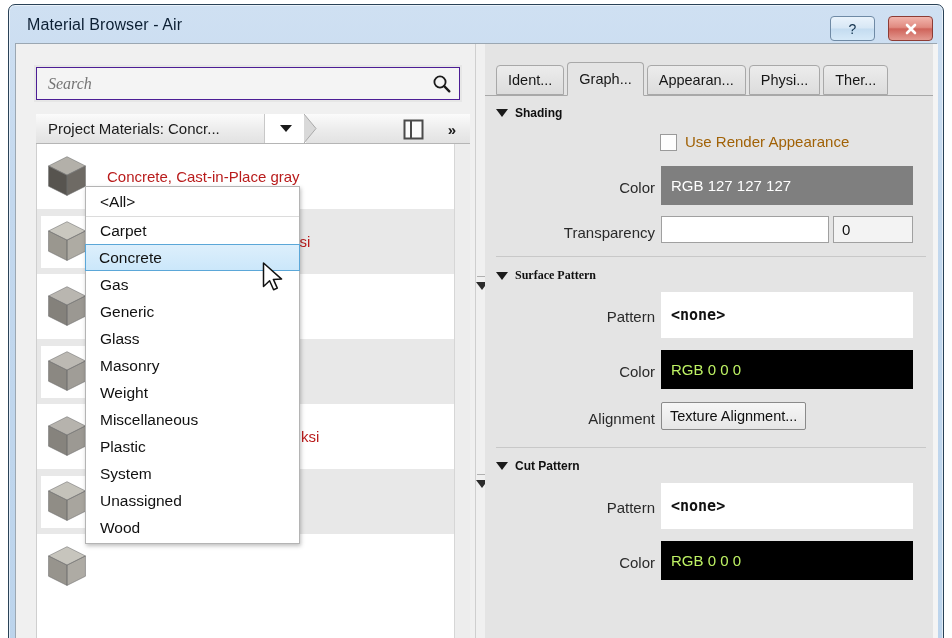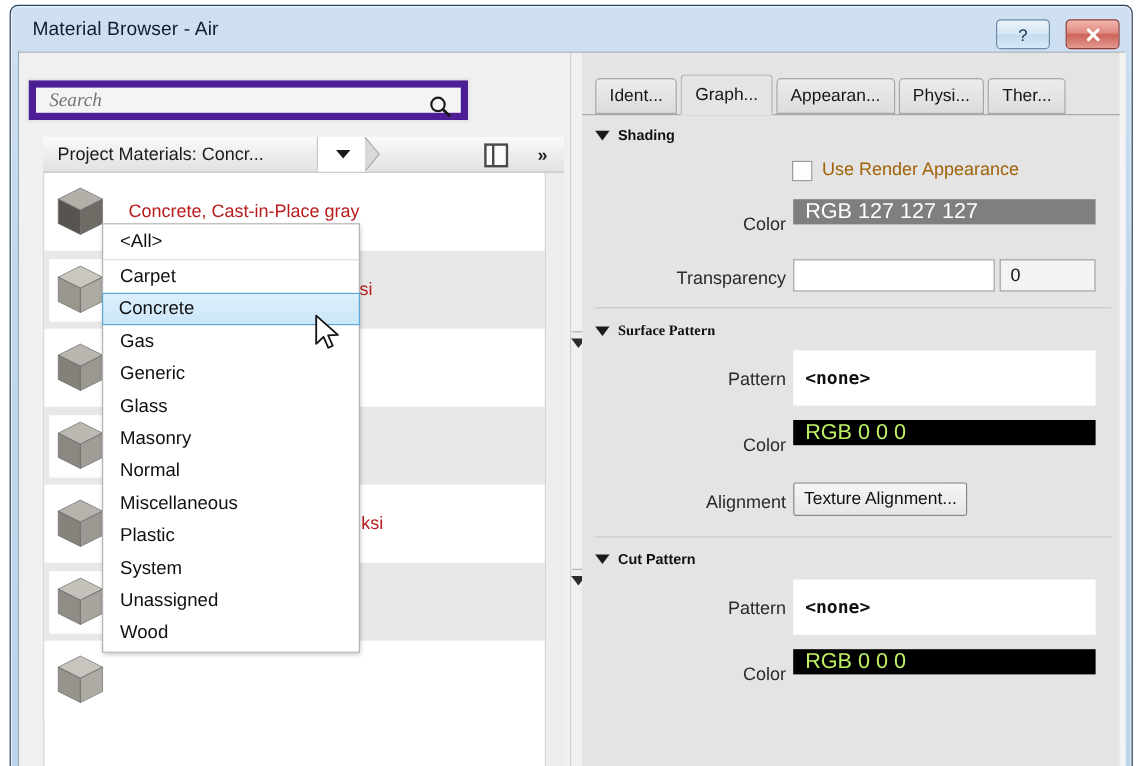--- a/index.html
+++ b/index.html
@@ -68,24 +68,24 @@
   
   #left-pane {
     position: absolute;
     left: 0; top: 0; width: 459px; height: 100%;
     background: #f0f0f0;
   }
 
   
   #search-wrap {
     position: absolute;
-    left: 8px; top: 23px;
-    width: 366px; height: 33px;
+    left: 20px; top: 23px;
+    width: 424px; height: 33px;
     background: #f4f4f4;
-    border: 6px solid #4c1d95;
+    border: 1px solid #4c1d95;
     box-shadow: 0 0 0 2px #e6e6e6;
   }
   #search-input {
     position: absolute;
     left: 9px; top: 0; height: 100%;
     width: 380px;
     border: none; outline: none; background: transparent;
     font-family: "Liberation Serif", serif;
     font-style: italic;
     font-size: 16px;
@@ -299,24 +299,24 @@
 
   .field-label {
     position: absolute;
     font-size: 15px;
     color: #2a2a2a;
     text-align: right;
     white-space: nowrap;
   }
   .swatch {
     position: absolute;
-    height: 21px;
+    height: 39px;
     display: flex; align-items: center;
     padding-left: 10px;
-    font-size: 18px;
+    font-size: 15px;
     white-space: nowrap;
   }
   .swatch.gray { background: #7f7f7f; color: #ffffff; }
   .swatch.black { background: #000000; color: #bef264; }
   .swatch.white {
     background: #ffffff; color: #101010;
     font-family: "DejaVu Sans Mono", monospace;
     font-size: 15px; font-weight: bold;
   }
   #render-chk {
@@ -524,21 +524,21 @@
       </div>
 
       <div id="dropdown">
           <div class="dd-item all">&lt;All&gt;</div>
           <div class="dd-item">Carpet</div>
           <div class="dd-item selected">Concrete</div>
           <div class="dd-item">Gas</div>
           <div class="dd-item">Generic</div>
           <div class="dd-item">Glass</div>
           <div class="dd-item">Masonry</div>
-          <div class="dd-item">Normal</div>
+          <div class="dd-item">Weight</div>
           <div class="dd-item">Miscellaneous</div>
           <div class="dd-item">Plastic</div>
           <div class="dd-item">System</div>
           <div class="dd-item">Unassigned</div>
           <div class="dd-item">Wood</div>
         </div>
 
       <div id="cursor">
         <svg width="23" height="33" viewBox="0 0 23 33">
           <path d="M1.5 1 L1.5 24.5 L7.6 18.8 L11.6 27.8 L15.3 26.1 L11.4 17.4 L19.6 17.1 Z" fill="#ffffff" stroke="#111111" stroke-width="1.5" stroke-linejoin="round"></path>

